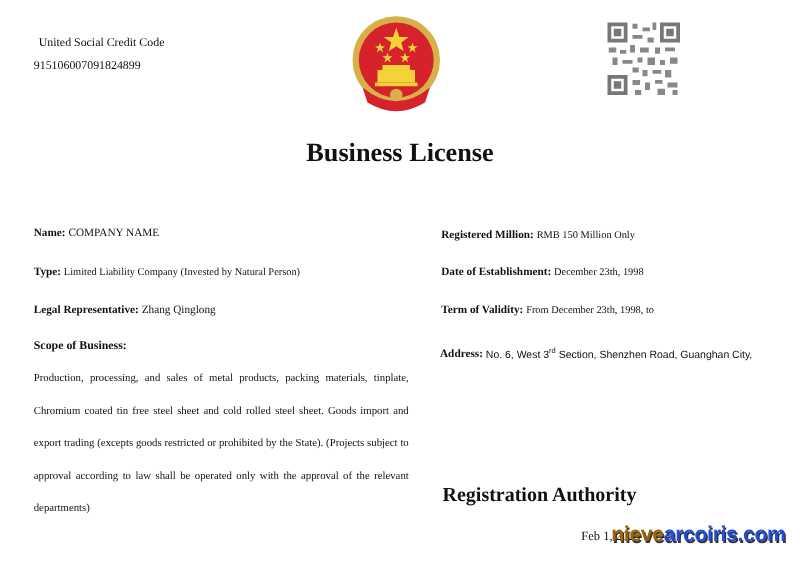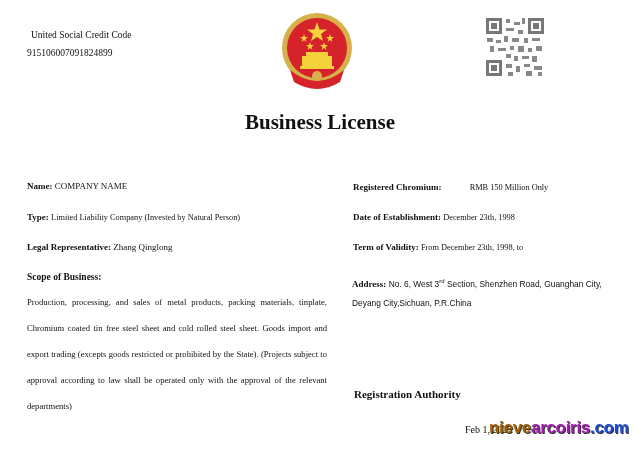--- a/index.html
+++ b/index.html
@@ -10,25 +10,25 @@
   .credit-code { left:27px; top:48px; font-size:9.5px; }
   .emblem { left:280px; top:10px; width:74px; height:86px; }
   .qr { left:484px; top:16px; width:62px; height:62px; }
   .title { left:0; width:640px; text-align:center; top:110px; font-size:21px; font-weight:bold; }
   .field { font-size:9px; white-space:nowrap; }
   .field b { font-weight:bold; }
   .scope-title { left:27px; top:272px; font-size:9.5px; font-weight:bold; }
   .scope-text { left:27px; top:289px; width:300px; font-size:8.6px; line-height:26px; text-align:justify; }
   .address { left:352px; top:272px; width:285px; font-family:"Liberation Sans", sans-serif; font-size:8.4px; line-height:19px; }
   .address b { font-family:"Liberation Serif", serif; font-size:9px; }
-  .reg-auth { left:354px; top:388px; font-size:11px; font-weight:bold; }
+  .reg-auth { left:354px; top:388px; font-size:16px; font-weight:bold; }
   .date { left:465px; top:412px; font-size:10px;margin-top:12px; }
   .watermark { left:489px; top:418px; font-family:"Liberation Sans", sans-serif; font-weight:bold; font-size:17px; letter-spacing:-0.3px;
                text-shadow:1px 1px 0 #333; }
-  .wm1 { color:#a16207; } .wm2 { color:#a21caf; } .wm3 { color:#1d4ed8; }
+  .wm1 { color:#a16207; } .wm2 { color:#1d4ed8; } .wm3 { color:#1d4ed8; }
 </style>
 </head>
 <body>
 
 <div class="abs credit-label">United Social Credit Code</div>
 <div class="abs credit-code">915106007091824899</div>
 
 <div class="abs emblem">
   <svg width="74" height="86" viewBox="0 0 74 86">
     <circle cx="37" cy="38" r="35" fill="#d8b04a"></circle>
@@ -100,37 +100,36 @@
 <div class="abs field" style="left:27px; top:212px;">
   <b>Type:</b>
   <span style="font-size:8.3px;">Limited Liability Company (Invested by Natural Person)</span>
 </div>
 <div class="abs field" style="left:27px; top:242px;">
   <b>Legal Representative:</b>
   <span>Zhang Qinglong</span>
 </div>
 
 <div class="abs field" style="left:353px; top:182px;">
-  <b>Registered Chromium:</b>
-  <span style="font-size:8.3px;margin-left:26px;">RMB 150 Million Only</span>
+  <b>Registered Million:</b>
+  <span style="font-size:8.3px;">RMB 150 Million Only</span>
 </div>
 <div class="abs field" style="left:353px; top:212px;">
   <b>Date of Establishment:</b>
   <span style="font-size:8.3px;">December 23th, 1998</span>
 </div>
 <div class="abs field" style="left:353px; top:242px;">
   <b>Term of Validity:</b>
   <span style="font-size:8.3px;">From December 23th, 1998, to</span>
 </div>
 
 <div class="abs scope-title">Scope of Business:</div>
 <div class="abs scope-text">Production, processing, and sales of metal products, packing materials, tinplate, Chromium coated tin free steel sheet and cold rolled steel sheet. Goods import and export trading (excepts goods restricted or prohibited by the State). (Projects subject to approval according to law shall be operated only with the approval of the relevant departments)</div>
 
 <div class="abs address">
   <b>Address:</b>
   <span><span>No. 6, West 3</span><sup style="font-size:6px;">rd</sup><span> Section, Shenzhen Road, Guanghan City,</span></span><br>
-  <span>Deyang City,Sichuan, P.R.China</span>
 </div>
 
 <div class="abs reg-auth">Registration Authority</div>
 <div class="abs date">Feb 1, 2025</div>
 
 <div class="abs watermark"><span class="wm1">nieve</span><span class="wm2">arcoiris</span><span class="wm3">.com</span></div>
 
 </body></html>

